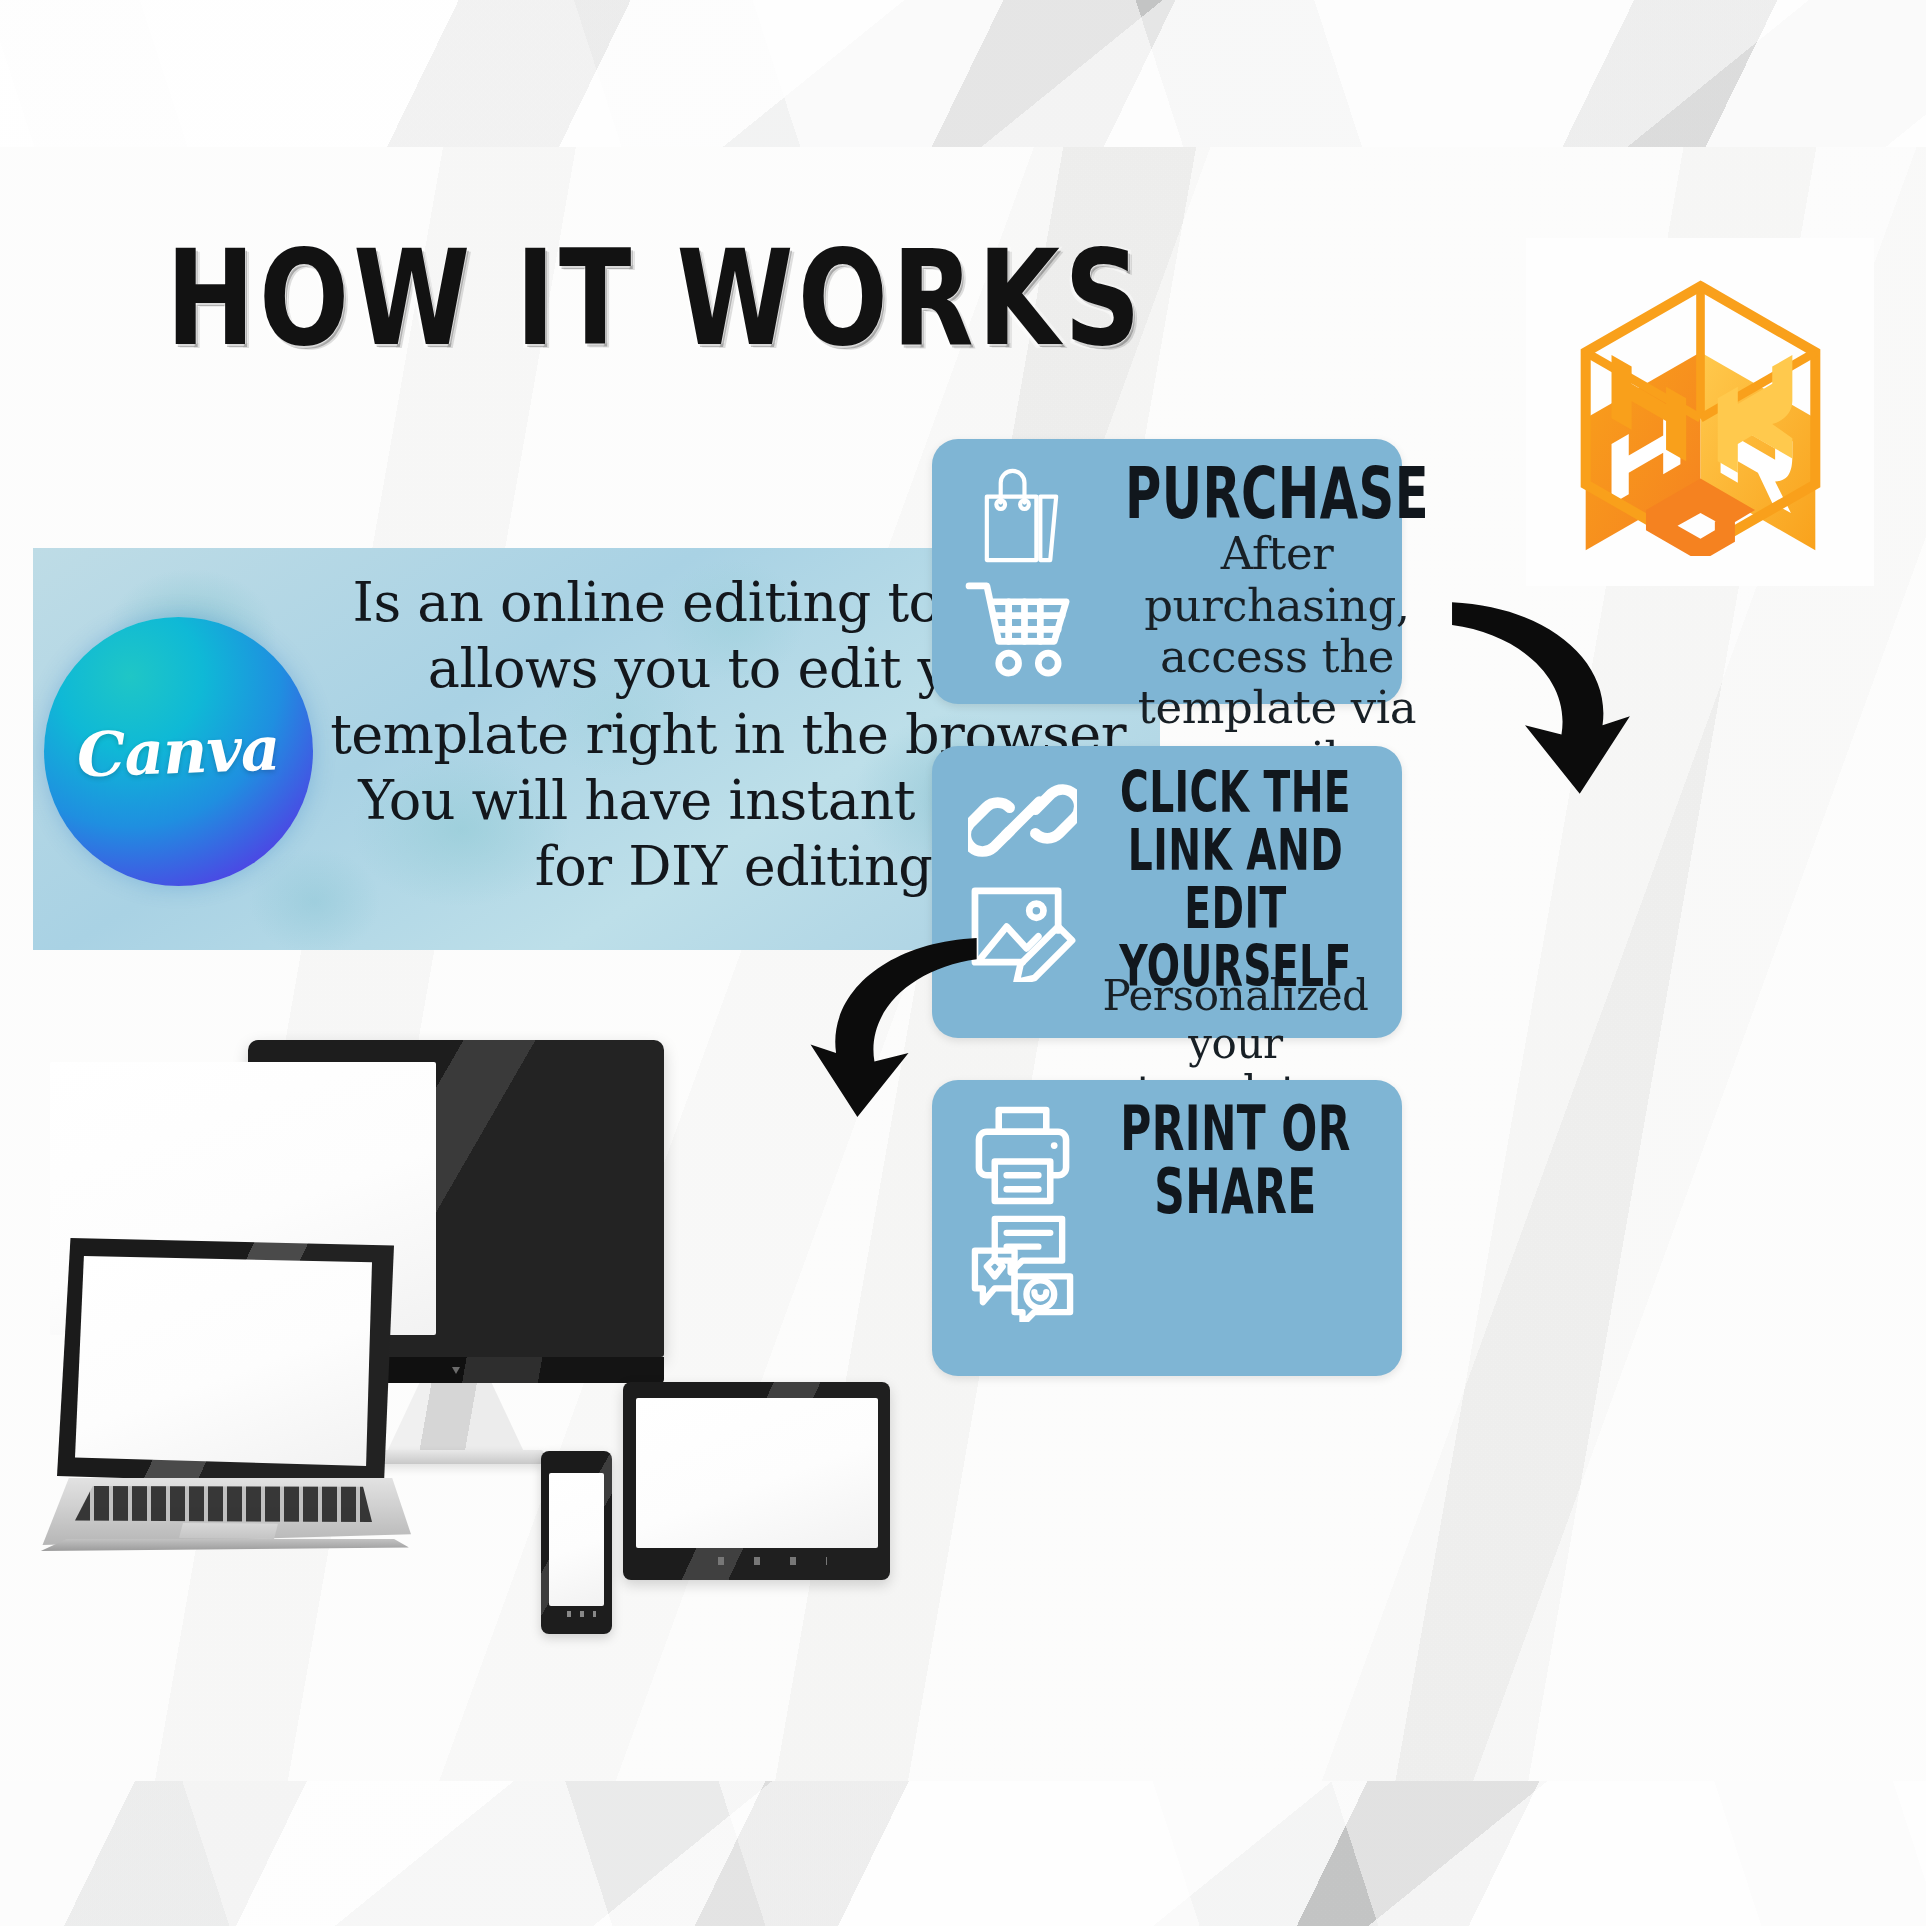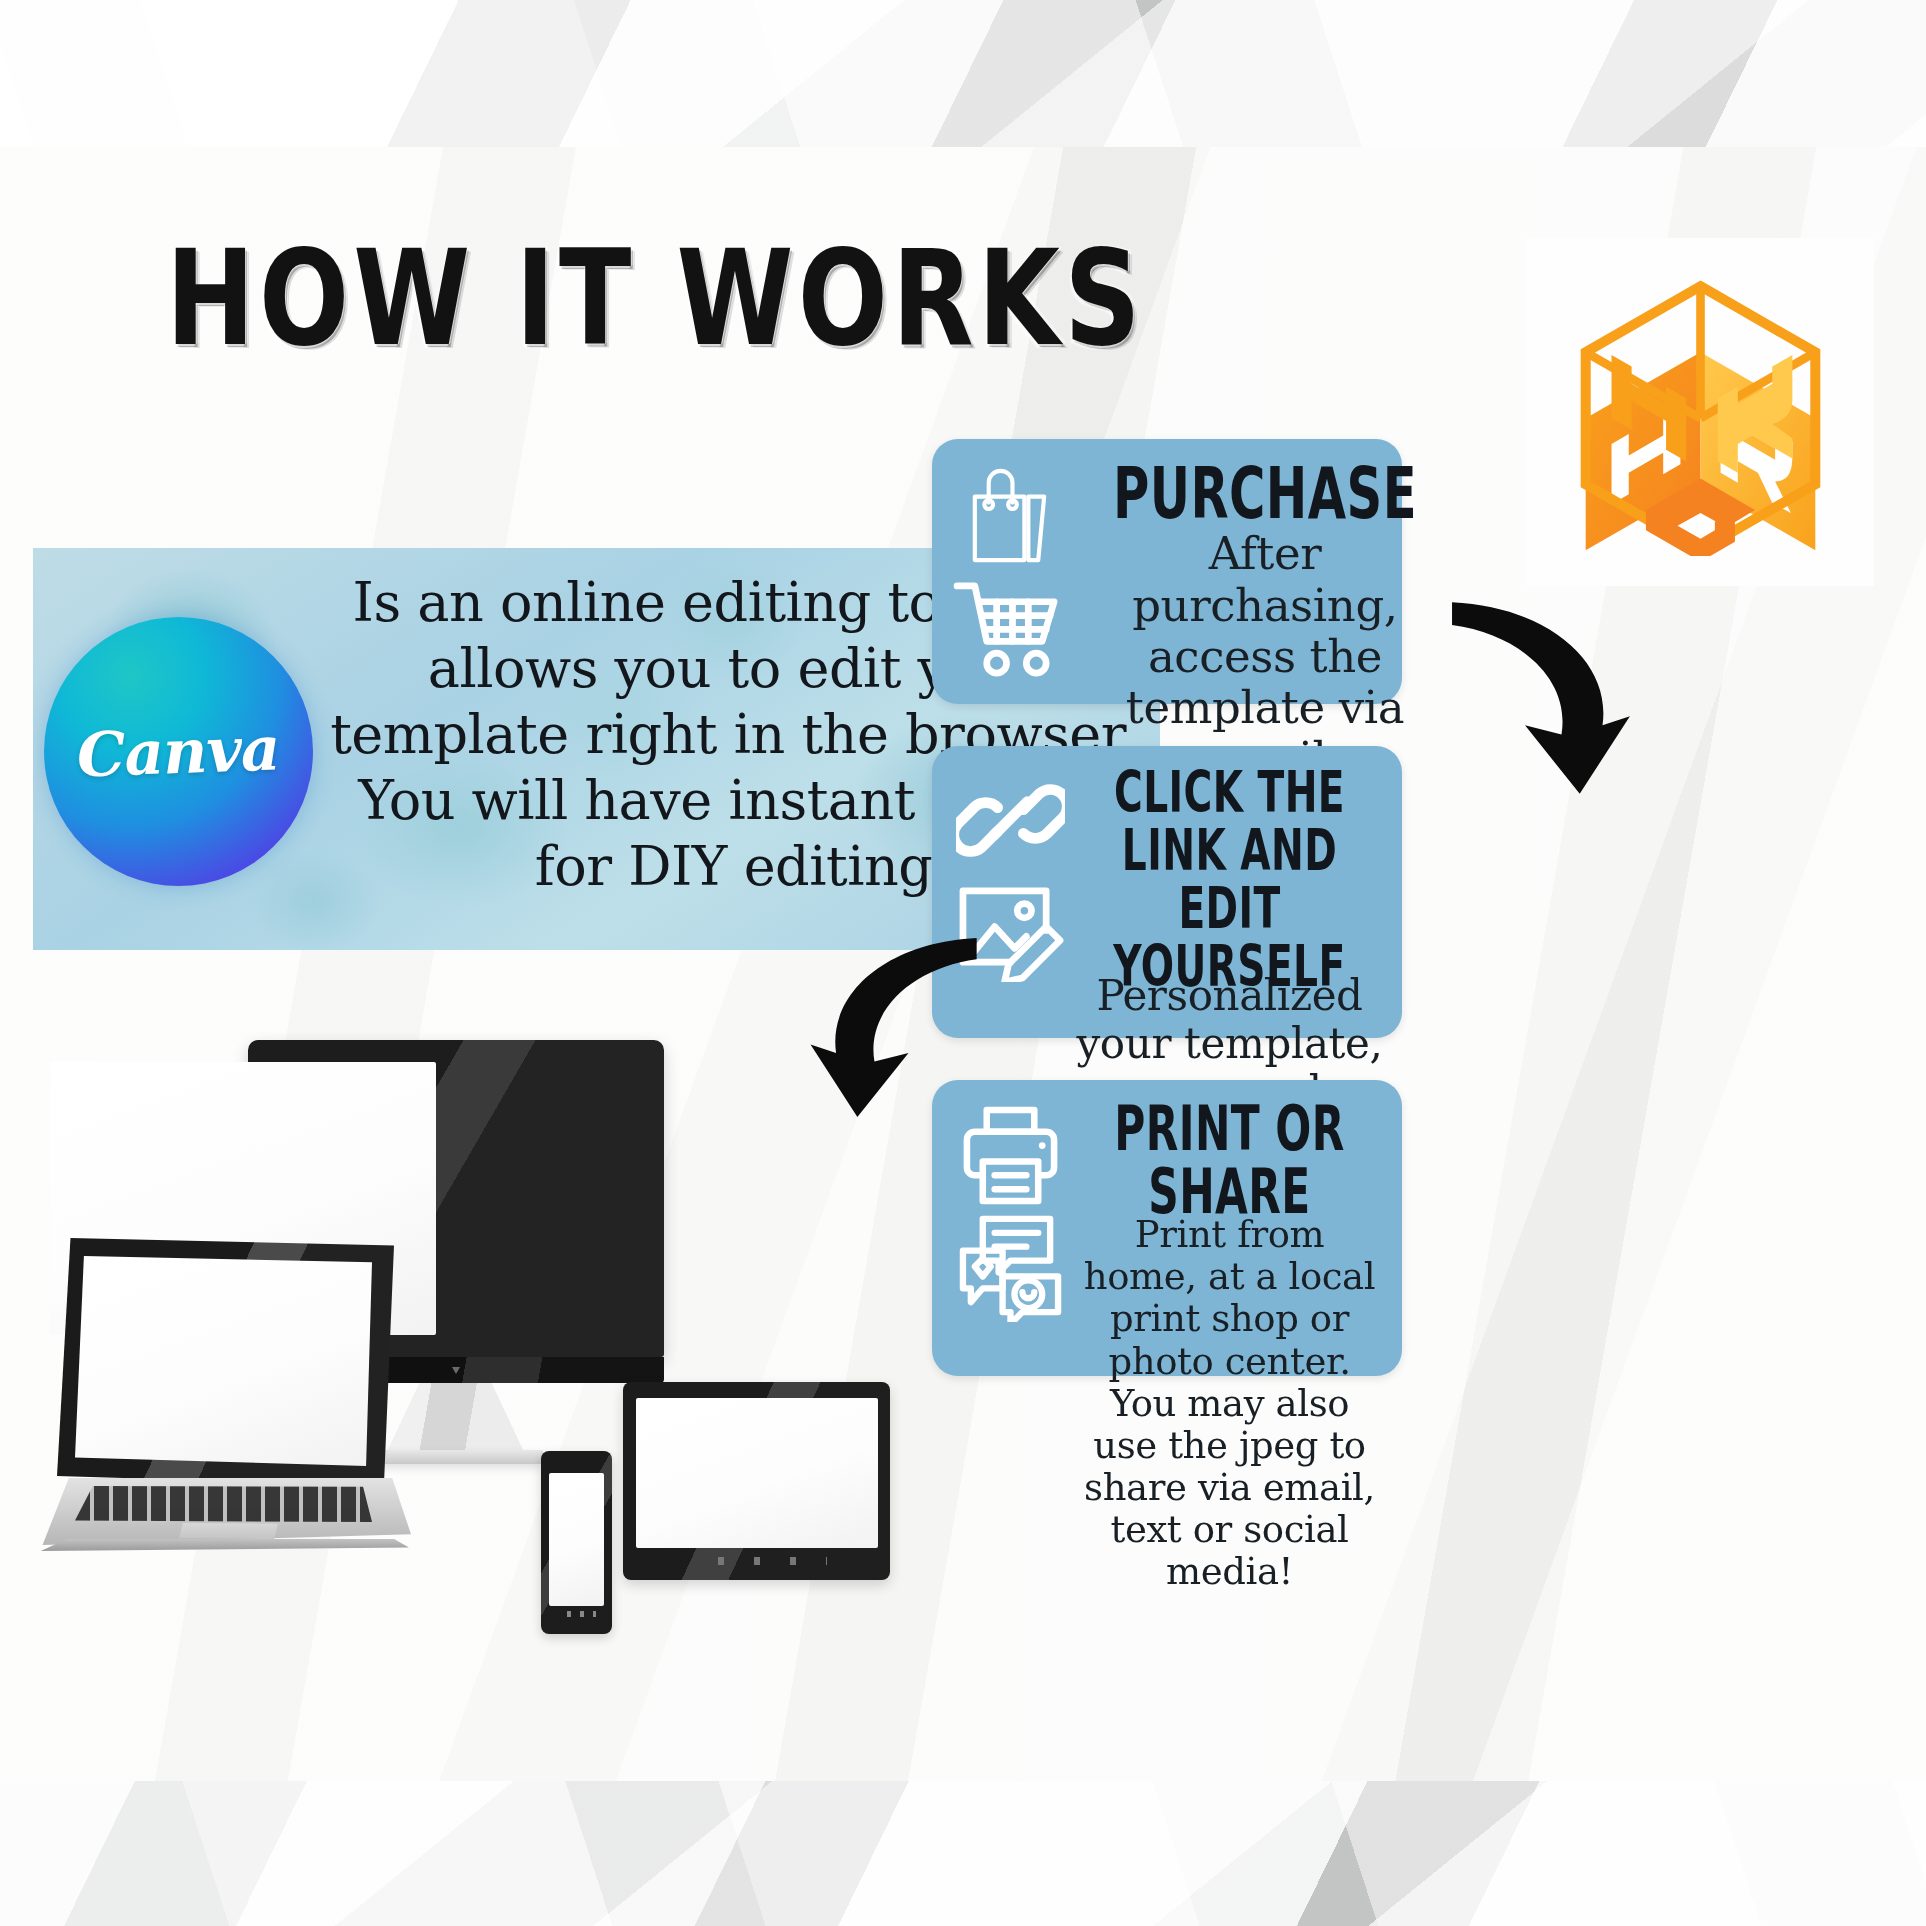--- a/index.html
+++ b/index.html
@@ -138,21 +138,21 @@
     border-radius:8px;box-shadow:0 4px 11px rgba(0,0,0,.17);}
   #ph-scr{position:absolute;left:514px;top:433px;width:55px;height:133px;border-radius:2px;}
   #ph-ctl{position:absolute;left:523px;top:571px;width:38px;height:6px;
     background:repeating-linear-gradient(90deg,transparent 0 9px,#888 9px 13px);}
 
   
   .card{
     position:absolute;background:#7fb5d4;border-radius:26px;
     box-shadow:0 3px 9px rgba(0,0,0,.1);
     display:flex;flex-direction:row;align-items:flex-start;
-    padding:14px 18px 16px 14px;box-sizing:border-box;
+    padding:14px 18px 16px 26px;box-sizing:border-box;
   }
   .card-icons{
     flex:0 0 auto;width:129px;display:flex;flex-direction:column;
     align-items:center;justify-content:center;gap:6px;padding-top:8px;
   }
   .card-icons svg{display:block;}
   .card-body{flex:1 1 auto;text-align:center;padding-top:4px;}
   .card-h{
     font-family:"DejaVu Sans", sans-serif;font-weight:bold;
     color:#11171d;letter-spacing:0.5px;line-height:1.02;
@@ -332,21 +332,20 @@
         <path d="M20 10 H42 M20 17 H36"></path>
         <path d="M4 19 H24 V38 H14 L8 45 V38 H4 Z"></path>
         <path d="M10 27 l4-4 4 4 -4 5 Z"></path>
         <path d="M24 32 H52 V50 H34 L28 56 V50 H24 Z"></path>
         <circle cx="37" cy="41" r="7"></circle>
         <path d="M34 40 a3 3 0 0 0 6 0"></path>
       </svg>
     </div>
     <div class="card-body">
       <div class="card-h">PRINT OR SHARE</div>
-      <div class="card-p">Print from home, at a local print shop or photo center. You may also use the jpeg to share via email, text or social media!</div>
     </div>
   </div>
 
   <svg class="arrow" id="arrow1" viewBox="0 0 100 100">
     <path d="M18 8 C60 10 88 34 84 62 L96 58 L74 92 L50 62 L66 66 C70 42 48 22 18 18 Z" fill="#0C0C0C"></path>
   </svg>
 
   <svg class="arrow" id="arrow2" viewBox="0 0 100 100">
     <path d="M82 8 C40 10 12 34 16 62 L4 58 L26 92 L50 62 L34 66 C30 42 52 22 82 18 Z" fill="#0C0C0C"></path>
   </svg>

